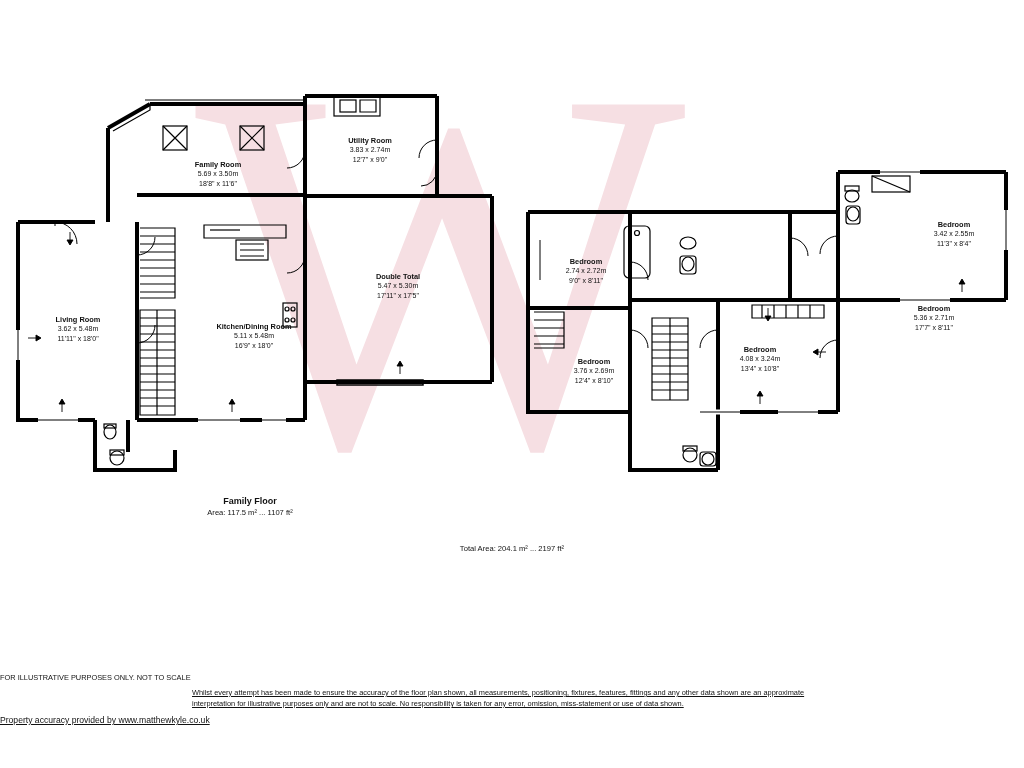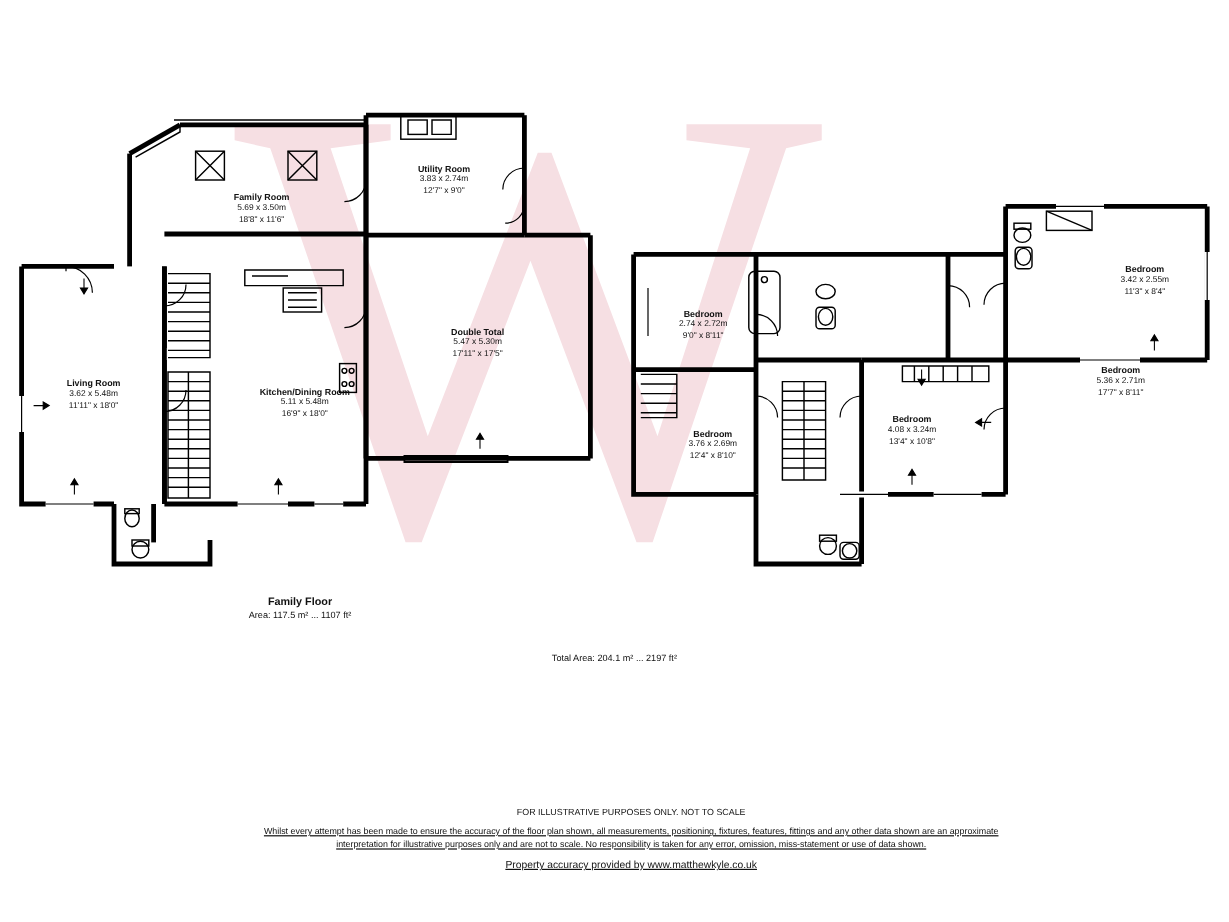--- a/index.html
+++ b/index.html
@@ -40,21 +40,21 @@
   .lbl .dm{display:block;font-size:7px;}
   .floor-title{
     position:absolute;text-align:center;z-index:3;
   }
   .floor-title .t{font-weight:bold;font-size:9px;display:block;}
   .floor-title .a{font-size:7.6px;display:block;margin-top:2px;}
   .total{
     position:absolute;text-align:center;font-size:7.6px;z-index:3;width:200px;
   }
   .footer{
-    position:absolute;left:0;right:0;text-align:center;z-index:3;padding-left:28px;
+    position:absolute;left:0;right:0;z-index:3;
   }
   .footer .f1{font-size:7.4px;}
   .footer .f2{font-size:7.4px;line-height:11px;display:block;margin-top:3px;text-decoration:underline;}
   .footer .f3{font-size:8.6px;display:block;margin-top:6px;text-decoration:underline;}
 </style>
 </head>
 <body>
 
 <div id="plan">
 

